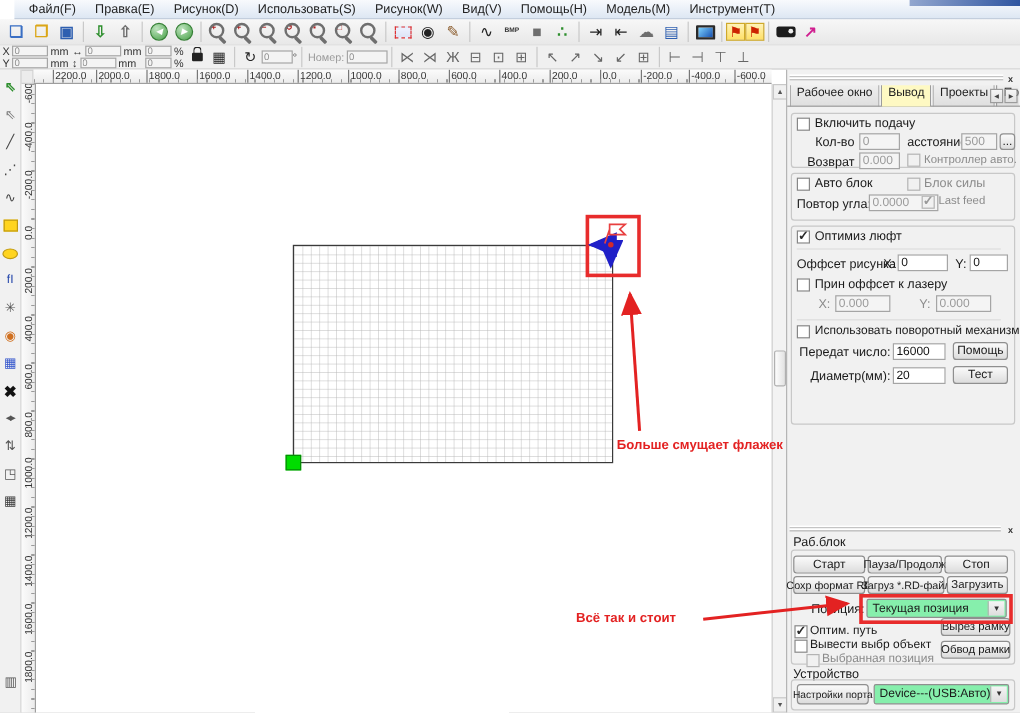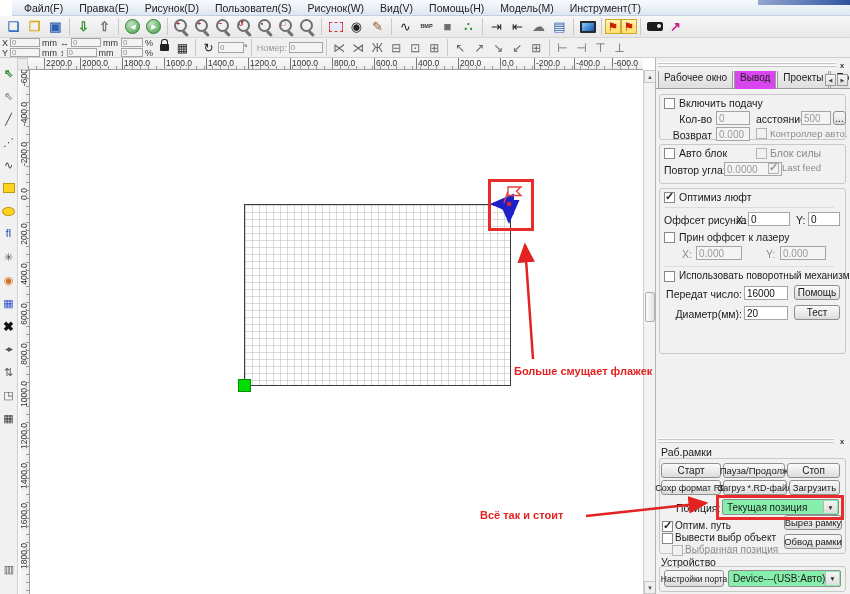--- a/index.html
+++ b/index.html
@@ -72,37 +72,37 @@
 .dd .arr{position:absolute;right:1px;top:1px;bottom:1px;width:14px;background:linear-gradient(#f5f5f5,#ddd);border-left:1px solid #b5b5b5;display:flex;align-items:center;justify-content:center;font-size:6.5px;color:#333}
 .cbx{position:absolute;width:11px;height:11px;border:1px solid #878787;background:#fff}
 .cbx.on::after{content:"✓";position:absolute;left:0;top:-3px;font-size:11px;font-weight:bold;color:#2b2b2b}
 .cbx.dis{border-color:#b4b4b4;background:#f1f1f1}
 .cbx.dis.on::after{color:#999}
 .hline{position:absolute;height:1px;background:#dcdcdc}
 .ridge{position:absolute;height:5px;background:linear-gradient(#fff 0 1px,#c4c4c4 1px 2px,transparent 2px 3px,#fff 3px 4px,#c4c4c4 4px 5px)}
 .xbtn{position:absolute;width:10px;height:10px;font-size:7.5px;display:flex;align-items:center;justify-content:center;color:#333;font-weight:bold}
 .tabs{position:absolute;left:2px;top:13px;width:191px;height:18px;display:flex;align-items:flex-end;overflow:hidden}
 .tab{height:16px;padding:12px 5px;font-size:10px;display:flex;align-items:center;background:linear-gradient(#f4f4f4,#dedede);border:1px solid #9c9c9c;border-bottom:none;border-radius:2px 2px 0 0;margin-right:1px;white-space:nowrap;color:#222;cursor:default;flex:none}
-.tab.active{height:18px;background:#d946ef;position:relative;z-index:2}
+.tab.active{height:18px;background:#fef9c3;position:relative;z-index:2}
 .tabbase{position:absolute;left:0;top:30px;width:195px;height:1px;background:#9c9c9c}
 .tabarrows{position:absolute;right:2px;top:16px;display:flex;gap:1px;z-index:3}
 .ta{width:11px;height:12px;font-size:5px;display:flex;align-items:center;justify-content:center;background:linear-gradient(#f6f6f6,#e0e0e0);border:1px solid #9c9c9c;color:#444}
 </style>
 </head>
 <body>
 
 <div class="app">
 
   <div class="tstrip"></div>
 
   <div class="menubar">
     <span class="menu-item">Файл(F)</span>
     <span class="menu-item">Правка(E)</span>
     <span class="menu-item">Рисунок(D)</span>
-    <span class="menu-item">Пользовател(S)</span>
+    <span class="menu-item">Использовать(S)</span>
     <span class="menu-item">Рисунок(W)</span>
     <span class="menu-item">Вид(V)</span>
     <span class="menu-item">Помощь(H)</span>
     <span class="menu-item">Модель(M)</span>
     <span class="menu-item">Инструмент(T)</span>
   </div>
 
   <div class="tb1">
     <span class="tbi c-blue bold">❏</span>
     <span class="tbi c-yel bold">❒</span>
@@ -370,21 +370,21 @@
     <span class="lbl sm" style="left:23px;top:212px">Использовать поворотный механизм</span>
     <span class="lbl lblr" style="left:2px;top:230px;width:84px">Передат число:</span>
     <input class="pin" style="left: 88px; top: 228px; width: 44px;" value="16000">
     <div class="btn" style="left:138px;top:227px;width:46px;height:15px">Помощь</div>
     <span class="lbl lblr" style="left:2px;top:250px;width:84px">Диаметр(мм):</span>
     <input class="pin" style="left: 88px; top: 248px; width: 44px;" value="20">
     <div class="btn" style="left:138px;top:247px;width:46px;height:15px">Тест</div>
 
     <div class="ridge" style="left:2px;top:380px;width:176px"></div>
     <span class="xbtn" style="right:3px;top:378px">x</span>
-    <span class="lbl" style="left:5px;top:388px">Раб.рамки</span>
+    <span class="lbl" style="left:5px;top:388px">Раб.блок</span>
     <div class="gb" style="left:3px;top:400px;width:187px;height:96px"></div>
     <div class="btn" style="left:5px;top:405px;width:60px;height:15px">Старт</div>
     <div class="btn" style="left:67px;top:405px;width:62px;height:15px;font-size:9.5px">Пауза/Продолж</div>
     <div class="btn" style="left:131px;top:405px;width:53px;height:15px">Стоп</div>
     <div class="btn" style="left:5px;top:422px;width:60px;height:15px;font-size:9px">Сохр формат RD</div>
     <div class="btn" style="left:67px;top:422px;width:64px;height:15px;font-size:9px">Загруз *.RD-файл</div>
     <div class="btn" style="left:133px;top:422px;width:51px;height:15px;font-size:9.5px">Загрузить</div>
     <span class="lbl lblr" style="left:20px;top:444px;width:44px">Позиция:</span>
     <div class="dd" style="left:66px;top:441px;width:117px;height:16px">
       <span>Текущая позиция</span>

